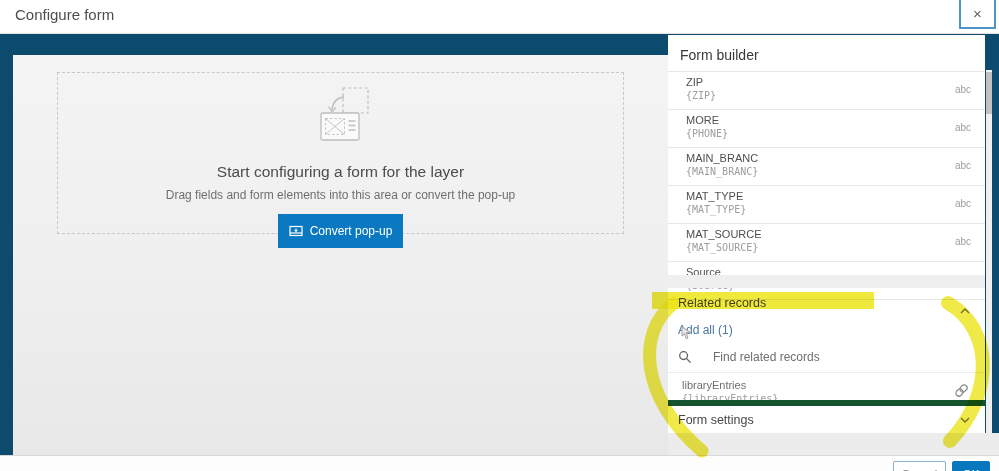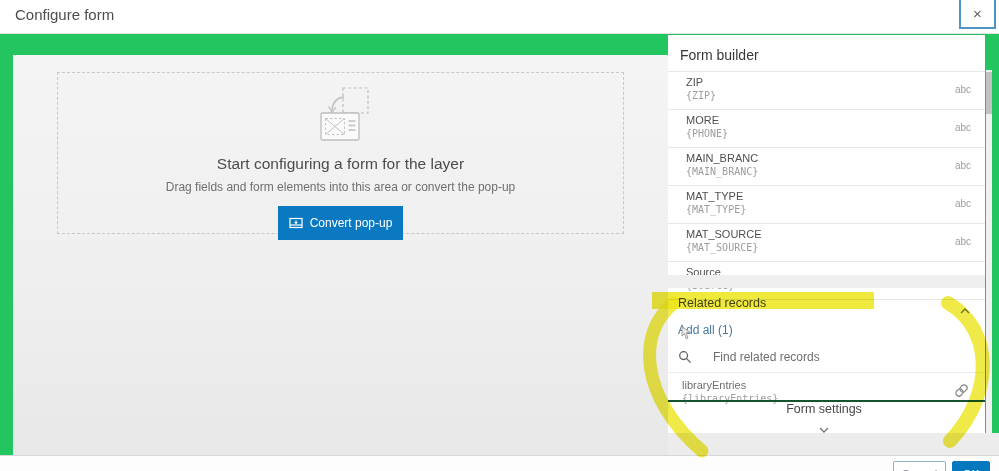--- a/index.html
+++ b/index.html
@@ -1,31 +1,31 @@
 <!DOCTYPE html>
 <html><head>
 <meta charset="utf-8">
 <style>
   html,body{margin:0;padding:0;background:#fff;}
-  .stage{position:relative;width:999px;height:471px;overflow:hidden;background:#22c55e;
+  .stage{position:relative;width:999px;height:471px;overflow:hidden;background:#0c4a6e;
          font-family:"Liberation Sans",sans-serif;-webkit-font-smoothing:antialiased;}
 
   
   .titlebar{position:absolute;top:0;left:0;right:0;height:33px;background:#fff;border-bottom:1px solid #e2e2e2;}
   .dialog-title{position:absolute;left:15px;top:6px;font-size:15px;color:#4d4d4d;}
   .close-btn{position:absolute;top:0;right:3px;width:37px;height:29px;background:#fff;
              border:2px solid #4e94c6;border-top:none;display:flex;align-items:center;justify-content:center;
              color:#5f5f5f;font-size:15px;cursor:pointer;box-sizing:border-box;}
 
   
   .canvas{position:absolute;left:13px;top:55px;width:655px;height:401px;
           background:linear-gradient(180deg,#f4f4f4 0%,#efefef 55%,#e8e8e8 100%);}
   .dropzone{position:absolute;left:44px;top:17px;width:565px;height:160px;border:1px dashed #c8c8c8;text-align:center;}
   .dz-icon{margin-top:12px;}
-  .dz-heading{font-size:15.5px;color:#4c4c4c;margin-top:8px;}
+  .dz-heading{font-size:15.5px;color:#4c4c4c;margin-top:16px;}
   .dz-sub{font-size:12px;color:#6f6f6f;margin-top:7px;}
   .convert-btn{margin-top:12px;display:inline-flex;align-items:center;gap:7px;background:#0b79c1;color:#fff;
                border:none;font-size:12px;padding:10px 11px;cursor:pointer;font-family:"Liberation Sans",sans-serif;}
 
   
   .panel{position:absolute;left:668px;top:35px;width:317px;height:398px;background:#fff;}
   .panel-title{position:absolute;left:12px;top:12px;font-size:14px;color:#383838;}
   .fields{position:absolute;top:36px;left:0;right:0;border-top:1px solid #e8e8e8;}
   .field-row{height:33px;padding:4px 10px 0 18px;border-bottom:1px solid #e8e8e8;position:relative;box-sizing:content-box;cursor:grab;}
   .f-name{font-size:11px;color:#4f4f4f;}
@@ -35,22 +35,22 @@
   .section-header{position:absolute;top:253px;left:0;right:0;height:30px;cursor:pointer;}
   .section-header .sec-label{position:absolute;left:10px;top:8px;font-size:12.5px;color:#474747;}
   .chev{position:absolute;right:15px;top:12px;}
   .add-all{position:absolute;top:288px;left:10px;font-size:12px;color:#4a76a0;cursor:pointer;text-decoration:none;}
   .search-row{position:absolute;top:310px;left:10px;right:12px;height:24px;display:flex;align-items:center;gap:19px;}
   .search-row input{flex:1;border:none;background:transparent;outline:none;font-size:12px;color:#555;
                     font-family:"Liberation Sans",sans-serif;}
   .search-row input::placeholder{color:#6e6e6e;opacity:1;}
   .rel-item{position:absolute;top:337px;left:0;right:0;height:27px;border-top:1px solid #ececec;padding:6px 10px 0 14px;cursor:grab;}
   .link-icon{position:absolute;right:16px;top:10px;}
-  .form-settings{position:absolute;top:365px;left:0;right:0;height:33px;border-top:2px solid #14532d;
-                 display:flex;align-items:center;justify-content:space-between;padding:0 15px 0 10px;box-sizing:border-box;cursor:pointer;flex-direction:column;}
+  .form-settings{position:absolute;top:365px;left:0;right:0;height:33px;border-top:6px solid #14532d;
+                 display:flex;align-items:center;justify-content:space-between;padding:0 15px 0 10px;box-sizing:border-box;cursor:pointer;}
   .fs-label{font-size:12.5px;color:#474747;}
   .panel-under{position:absolute;left:668px;top:433px;right:0;height:23px;background:#ececec;}
   .scrollbar{position:absolute;left:986px;top:70px;width:6px;height:363px;background:#f0f0f0;}
   .scroll-thumb{position:absolute;top:2px;left:0;width:6px;height:42px;background:#c2c2c2;}
 
   
   .footer{position:absolute;left:0;right:0;top:455px;height:16px;background:#fdfdfd;border-top:1px solid #d8d8d8;}
   .cancel-btn{position:absolute;left:893px;top:461px;width:53px;height:26px;background:#fff;border:1px solid #8fb0ca;
               border-radius:2px;color:#71808f;font-size:11.5px;font-family:"Liberation Sans",sans-serif;cursor:pointer;}
   .ok-btn{position:absolute;left:952px;top:461px;width:38px;height:26px;background:#0878be;border:1px solid #0878be;

